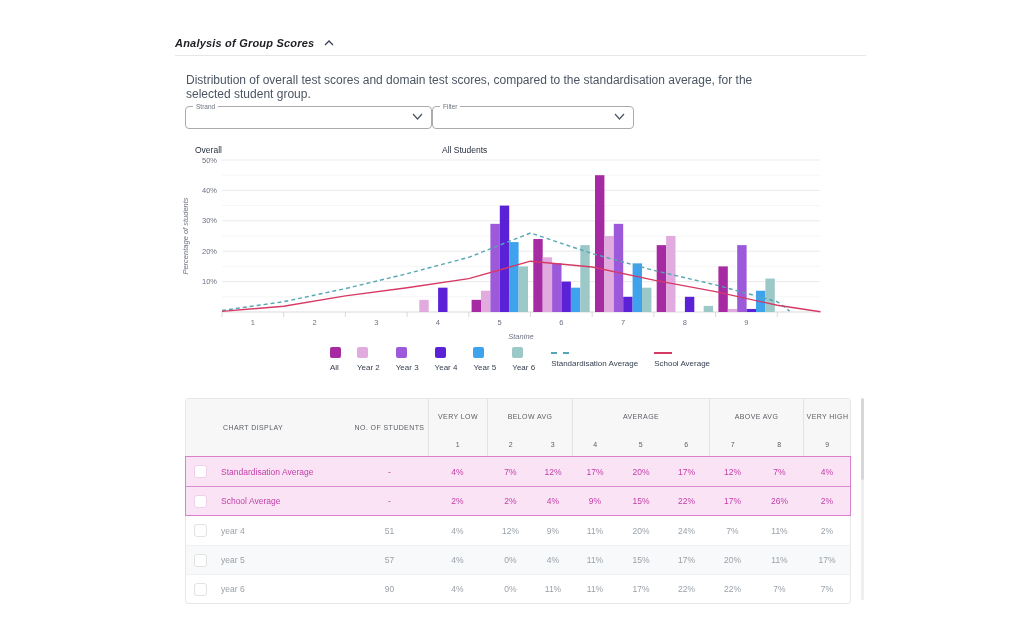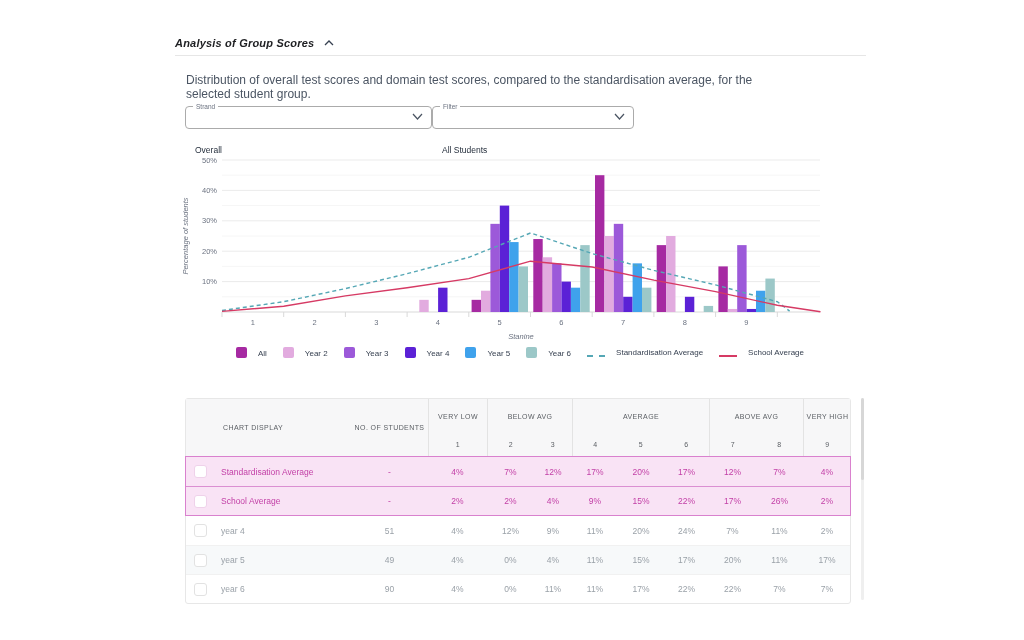--- a/index.html
+++ b/index.html
@@ -16,21 +16,21 @@
   .dropdown { position:absolute; height:23px; border:1px solid #ababab; border-radius:4px; background:#fff; cursor:pointer; }
   .dd-strand { left:185px; top:106px; width:247px; }
   .dd-filter { left:432px; top:106px; width:202px; }
   .dd-label { position:absolute; top:-4px; left:7px; background:#fff; padding:0 3px; font-size:6.5px; color:#6b7280; }
   .dd-value { position:absolute; top:6px; left:9px; font-size:8.5px; color:#1f2937;margin-top:32px; }
   .dd-chevron { position:absolute; right:8px; top:6px; }
 
   
   .chart-wrap { position:absolute; left:175px; top:153px; width:690px; height:200px; }
   .legend { position:absolute; left:175px; top:347px; width:690px; display:flex; justify-content:center; align-items:center; gap:16px; }
-  .legend-item { display:flex; align-items:flex-end; gap:11px; }
+  .legend-item { display:flex; align-items:flex-start; gap:5px;flex-direction:column; }
   .legend-swatch { width:11px; height:11px; border-radius:2px; }
   .legend-line { width:18px; height:0; }
   .legend-label { font-size:8px; color:#374151; }
 
   
   .score-table { position:absolute; left:185px; top:398px; width:666px; border:1px solid #e7e7e7; border-radius:3px; background:#fff; font-size:8.5px; }
   .tgrid { display:grid; grid-template-columns:165px 77px 59px 47px 38px 46px 46px 45px 47px 47px 48px; }
   .thead { background:#f7f7f8; color:#5a5e63; font-size:7px; letter-spacing:.4px; border-bottom:1px solid #ececec; }
   .th { display:flex; align-items:center; justify-content:center; text-align:center; }
   .th-left { justify-content:flex-start; padding-left:37px; }
@@ -260,21 +260,21 @@
     <div class="cell">24%</div>
     <div class="cell">7%</div>
     <div class="cell">11%</div>
     <div class="cell">2%</div>
   </div>
   <div class="tgrid trow row-alt">
     <div class="cell label-cell">
         <span class="checkbox"></span>
         <span>year 5</span>
       </div>
-    <div class="cell">49</div>
+    <div class="cell">57</div>
     <div class="cell">4%</div>
     <div class="cell">0%</div>
     <div class="cell">4%</div>
     <div class="cell">11%</div>
     <div class="cell">15%</div>
     <div class="cell">17%</div>
     <div class="cell">20%</div>
     <div class="cell">11%</div>
     <div class="cell">17%</div>
   </div>

